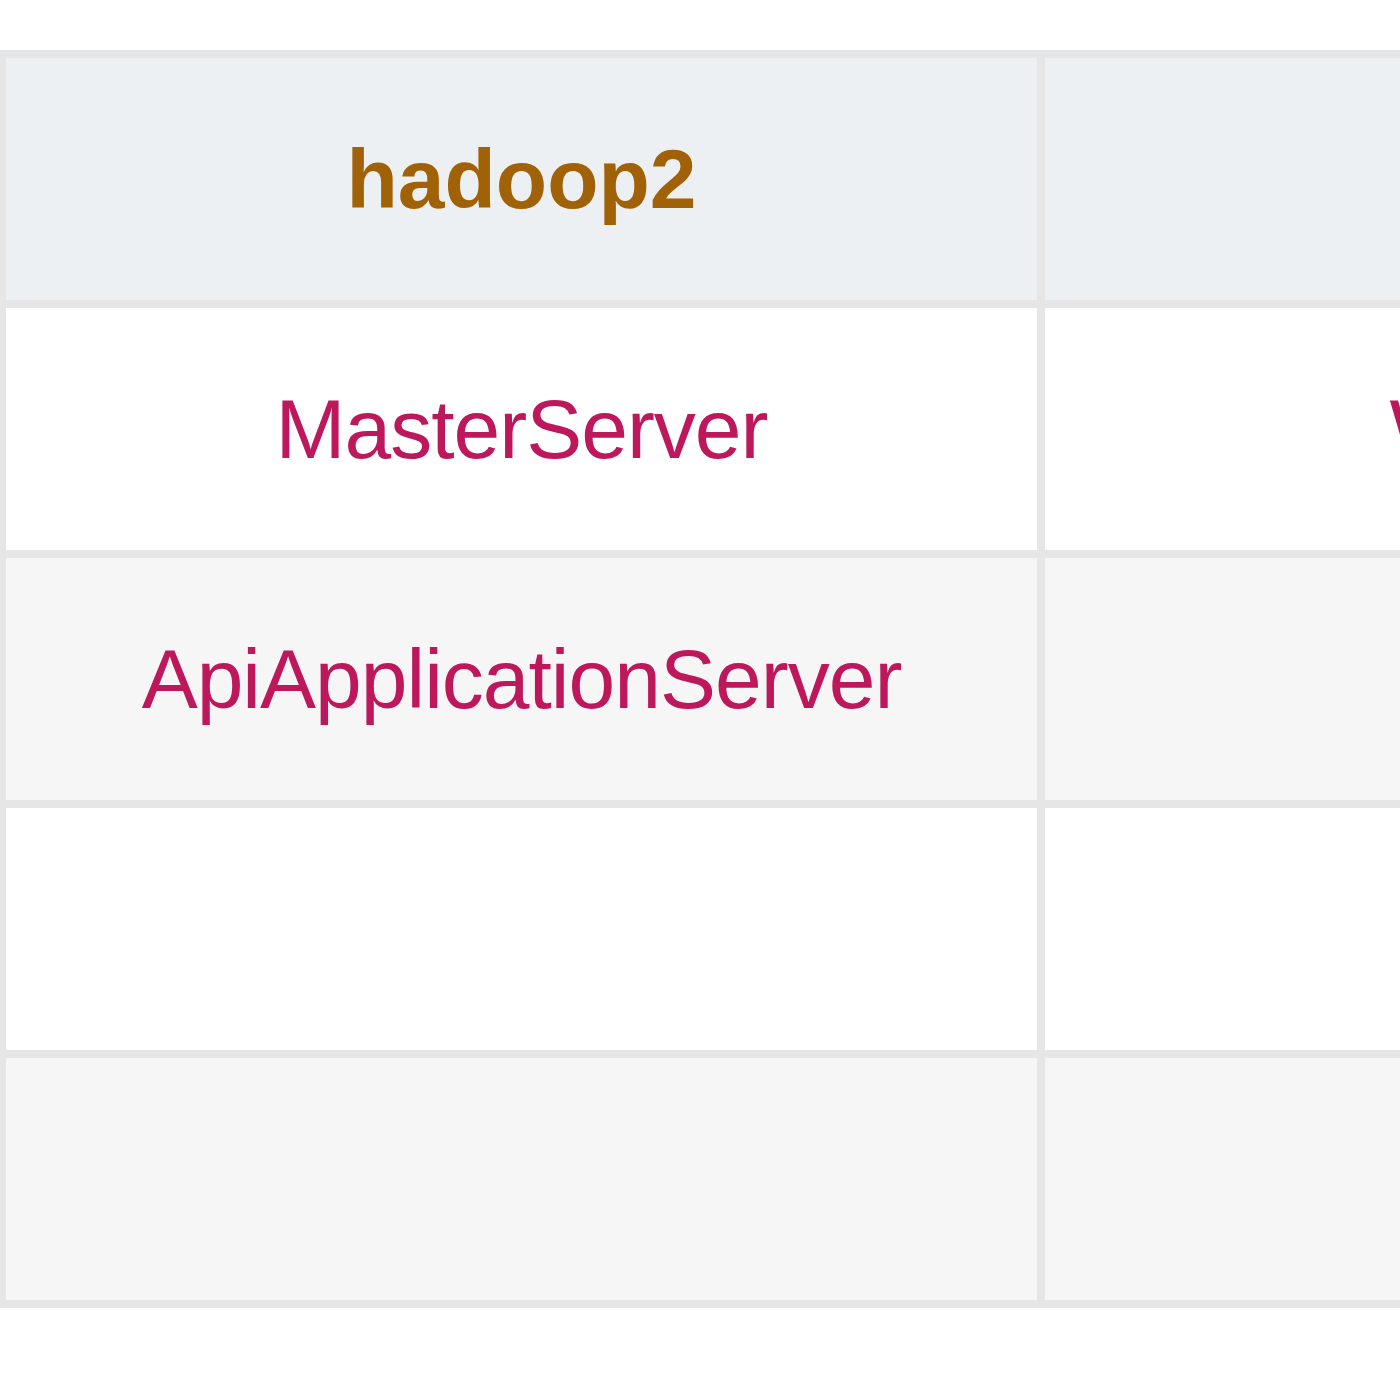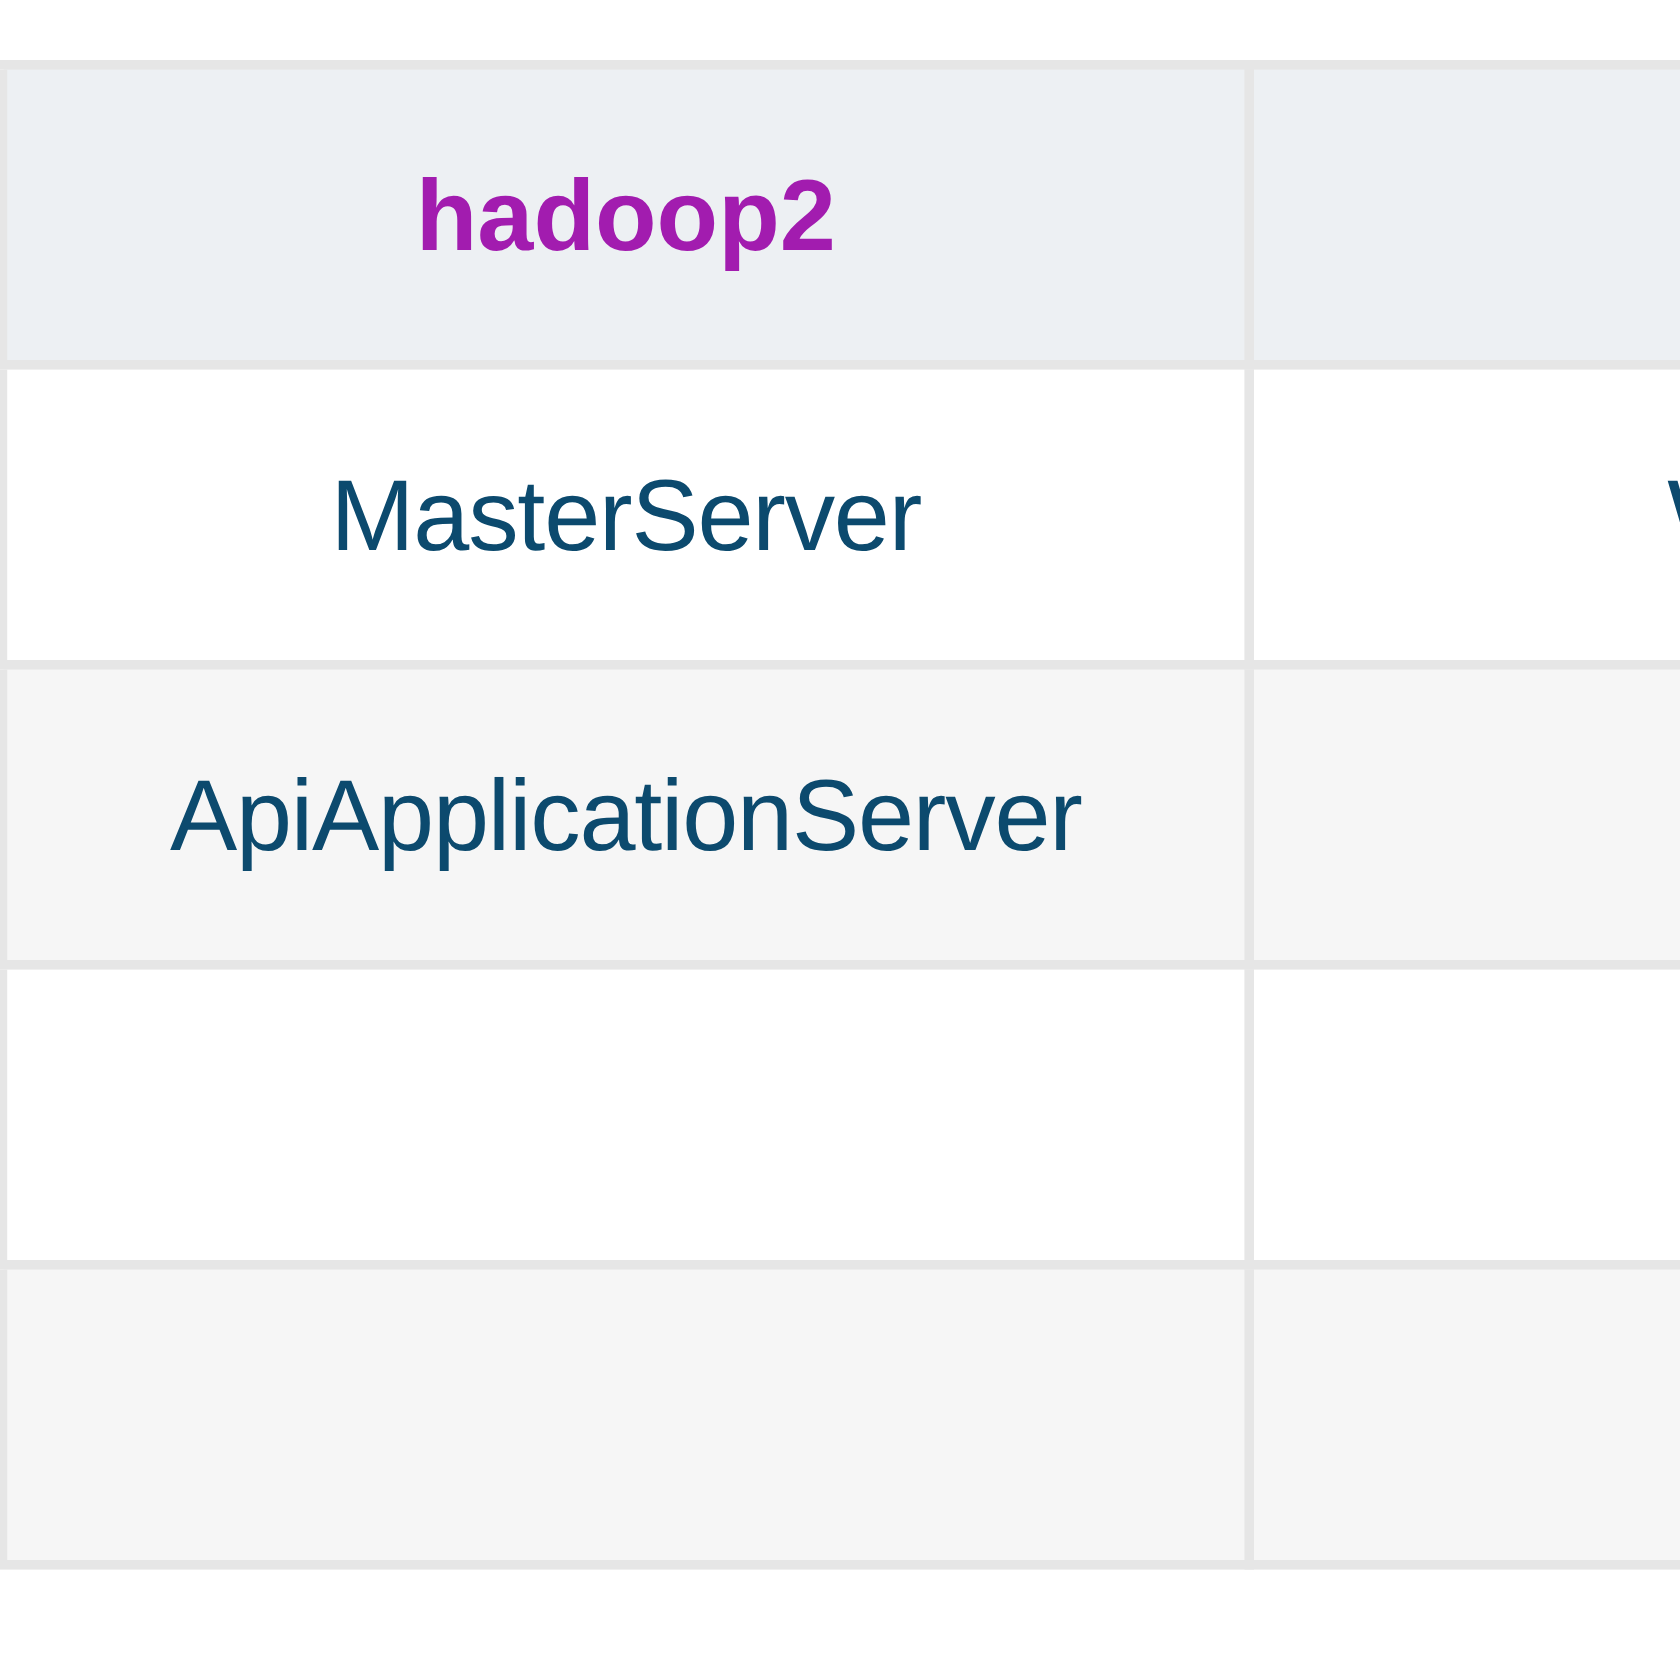--- a/index.html
+++ b/index.html
@@ -34,28 +34,28 @@
       border: 8px solid #e6e6e6;
       text-align: center;
       vertical-align: middle;
       padding: 0;
       white-space: nowrap;
       overflow: visible;
     }
     table.cluster th {
       height: 242px;
       background: #edf0f3;
-      color: #a21caf;
+      color: #a16207;
       font-weight: bold;
       font-size: 84px;
       letter-spacing: 0px;
     }
     table.cluster td {
       height: 242px;
-      color: #0c4a6e;
+      color: #be185d;
       font-size: 84px;
       font-weight: normal;
       letter-spacing: -1px;
     }
     table.cluster tr.odd td { background: #ffffff; }
     table.cluster tr.even td { background: #f6f6f6; text-align: center; }
     table.cluster th:first-child,
     table.cluster td:first-child {
       border-left-width: 6px;
     }

